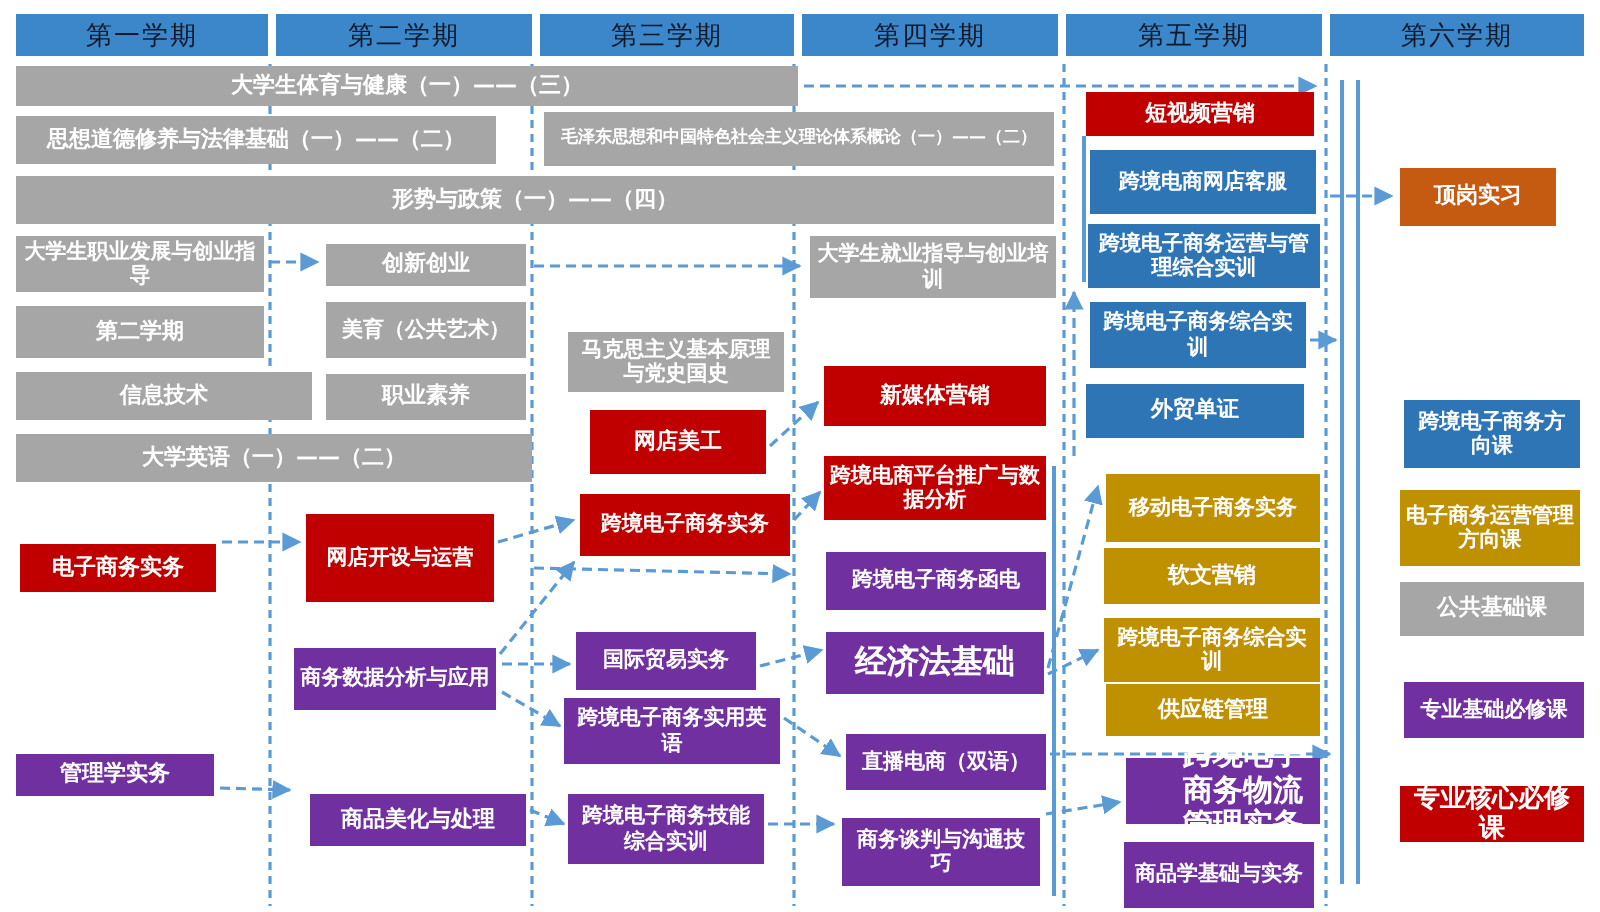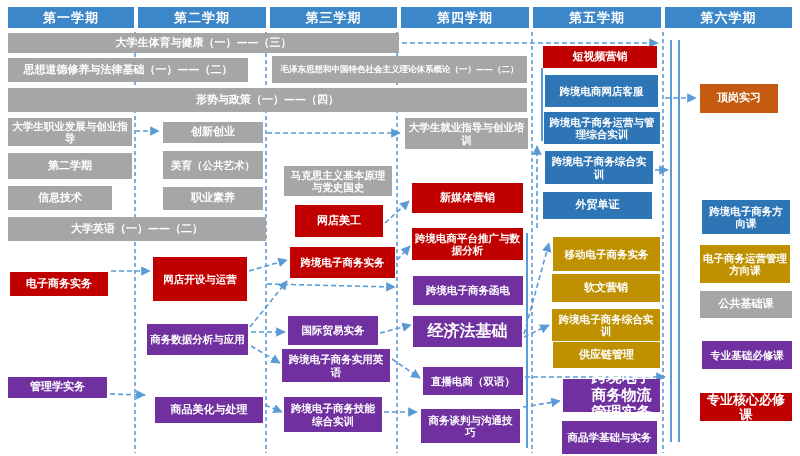--- a/index.html
+++ b/index.html
@@ -3,21 +3,21 @@
 <meta charset="utf-8">
 <style>
   html,body{margin:0;padding:0;background:#ffffff;}
   #canvas{
     position:relative;width:800px;height:456px;background:#ffffff;
     font-family:"DejaVu Sans","Liberation Sans",sans-serif;overflow:hidden;
   }
   #wires{position:absolute;left:0;top:0;z-index:1;}
   .hdr{
     position:absolute;z-index:2;display:flex;align-items:center;justify-content:center;
-    color:#ffffff;font-weight:bold;font-size:13px;letter-spacing:1px;
+    color:#0f172a;font-weight:normal;font-size:13px;letter-spacing:1px;
     box-sizing:border-box;
   }
   .box{
     position:absolute;z-index:2;display:flex;align-items:center;justify-content:center;
     text-align:center;color:#fff;font-weight:bold;line-height:1.18;
     padding:1px 3px;box-sizing:border-box;
   }
   .cat-gray{background:#A6A6A6;}
   .cat-red{background:#C00000;}
   .cat-purple{background:#7030A0;}
@@ -76,21 +76,21 @@
     <div class="hdr" style="left: 533px; top: 7px; width: 128px; height: 21px; background: rgb(59, 135, 201);">第五学期</div>
     <div class="hdr" style="left: 665px; top: 7px; width: 127px; height: 21px; background: rgb(59, 135, 201);">第六学期</div>
     <div class="box cat-gray" style="left: 8px; top: 33px; width: 391px; height: 20px; font-size: 11px;">大学生体育与健康（一）——（三）</div>
     <div class="box cat-gray" style="left: 8px; top: 58px; width: 240px; height: 24px; font-size: 11px;">思想道德修养与法律基础（一）——（二）</div>
     <div class="box cat-gray" style="left: 272px; top: 56px; width: 255px; height: 27px; font-size: 8.5px;">毛泽东思想和中国特色社会主义理论体系概论（一）——（二）</div>
     <div class="box cat-gray" style="left: 8px; top: 88px; width: 519px; height: 24px; font-size: 11px;">形势与政策（一）——（四）</div>
     <div class="box cat-gray" style="left: 8px; top: 118px; width: 124px; height: 28px; font-size: 10.5px;">大学生职业发展与创业指导</div>
     <div class="box cat-gray" style="left: 163px; top: 122px; width: 100px; height: 21px; font-size: 11px;">创新创业</div>
     <div class="box cat-gray" style="left: 8px; top: 153px; width: 124px; height: 26px; font-size: 11px;">第二学期</div>
     <div class="box cat-gray" style="left: 163px; top: 151px; width: 100px; height: 28px; font-size: 10.5px;">美育（公共艺术）</div>
-    <div class="box cat-gray" style="left: 8px; top: 186px; width: 104px; height: 24px; font-size: 11px;">信息技术</div>
+    <div class="box cat-gray" style="left: 8px; top: 186px; width: 148px; height: 24px; font-size: 11px;">信息技术</div>
     <div class="box cat-gray" style="left: 163px; top: 187px; width: 100px; height: 23px; font-size: 11px;">职业素养</div>
     <div class="box cat-gray" style="left: 8px; top: 217px; width: 258px; height: 24px; font-size: 11px;">大学英语（一）——（二）</div>
     <div class="box cat-gray" style="left: 284px; top: 166px; width: 108px; height: 30px; font-size: 10.5px;">马克思主义基本原理与党史国史</div>
     <div class="box cat-gray" style="left: 405px; top: 118px; width: 123px; height: 31px; font-size: 10.5px;">大学生就业指导与创业培训</div>
     <div class="box cat-red" style="left: 10px; top: 272px; width: 98px; height: 24px; font-size: 11px;">电子商务实务</div>
     <div class="box cat-red" style="left: 153px; top: 257px; width: 94px; height: 44px; font-size: 10.5px;">网店开设与运营</div>
     <div class="box cat-red" style="left: 295px; top: 205px; width: 88px; height: 32px; font-size: 11px;">网店美工</div>
     <div class="box cat-red" style="left: 290px; top: 247px; width: 105px; height: 31px; font-size: 10.5px;">跨境电子商务实务</div>
     <div class="box cat-red" style="left: 412px; top: 183px; width: 111px; height: 30px; font-size: 11px;">新媒体营销</div>
     <div class="box cat-red" style="left: 412px; top: 228px; width: 111px; height: 32px; font-size: 10.5px;">跨境电商平台推广与数据分析</div>

